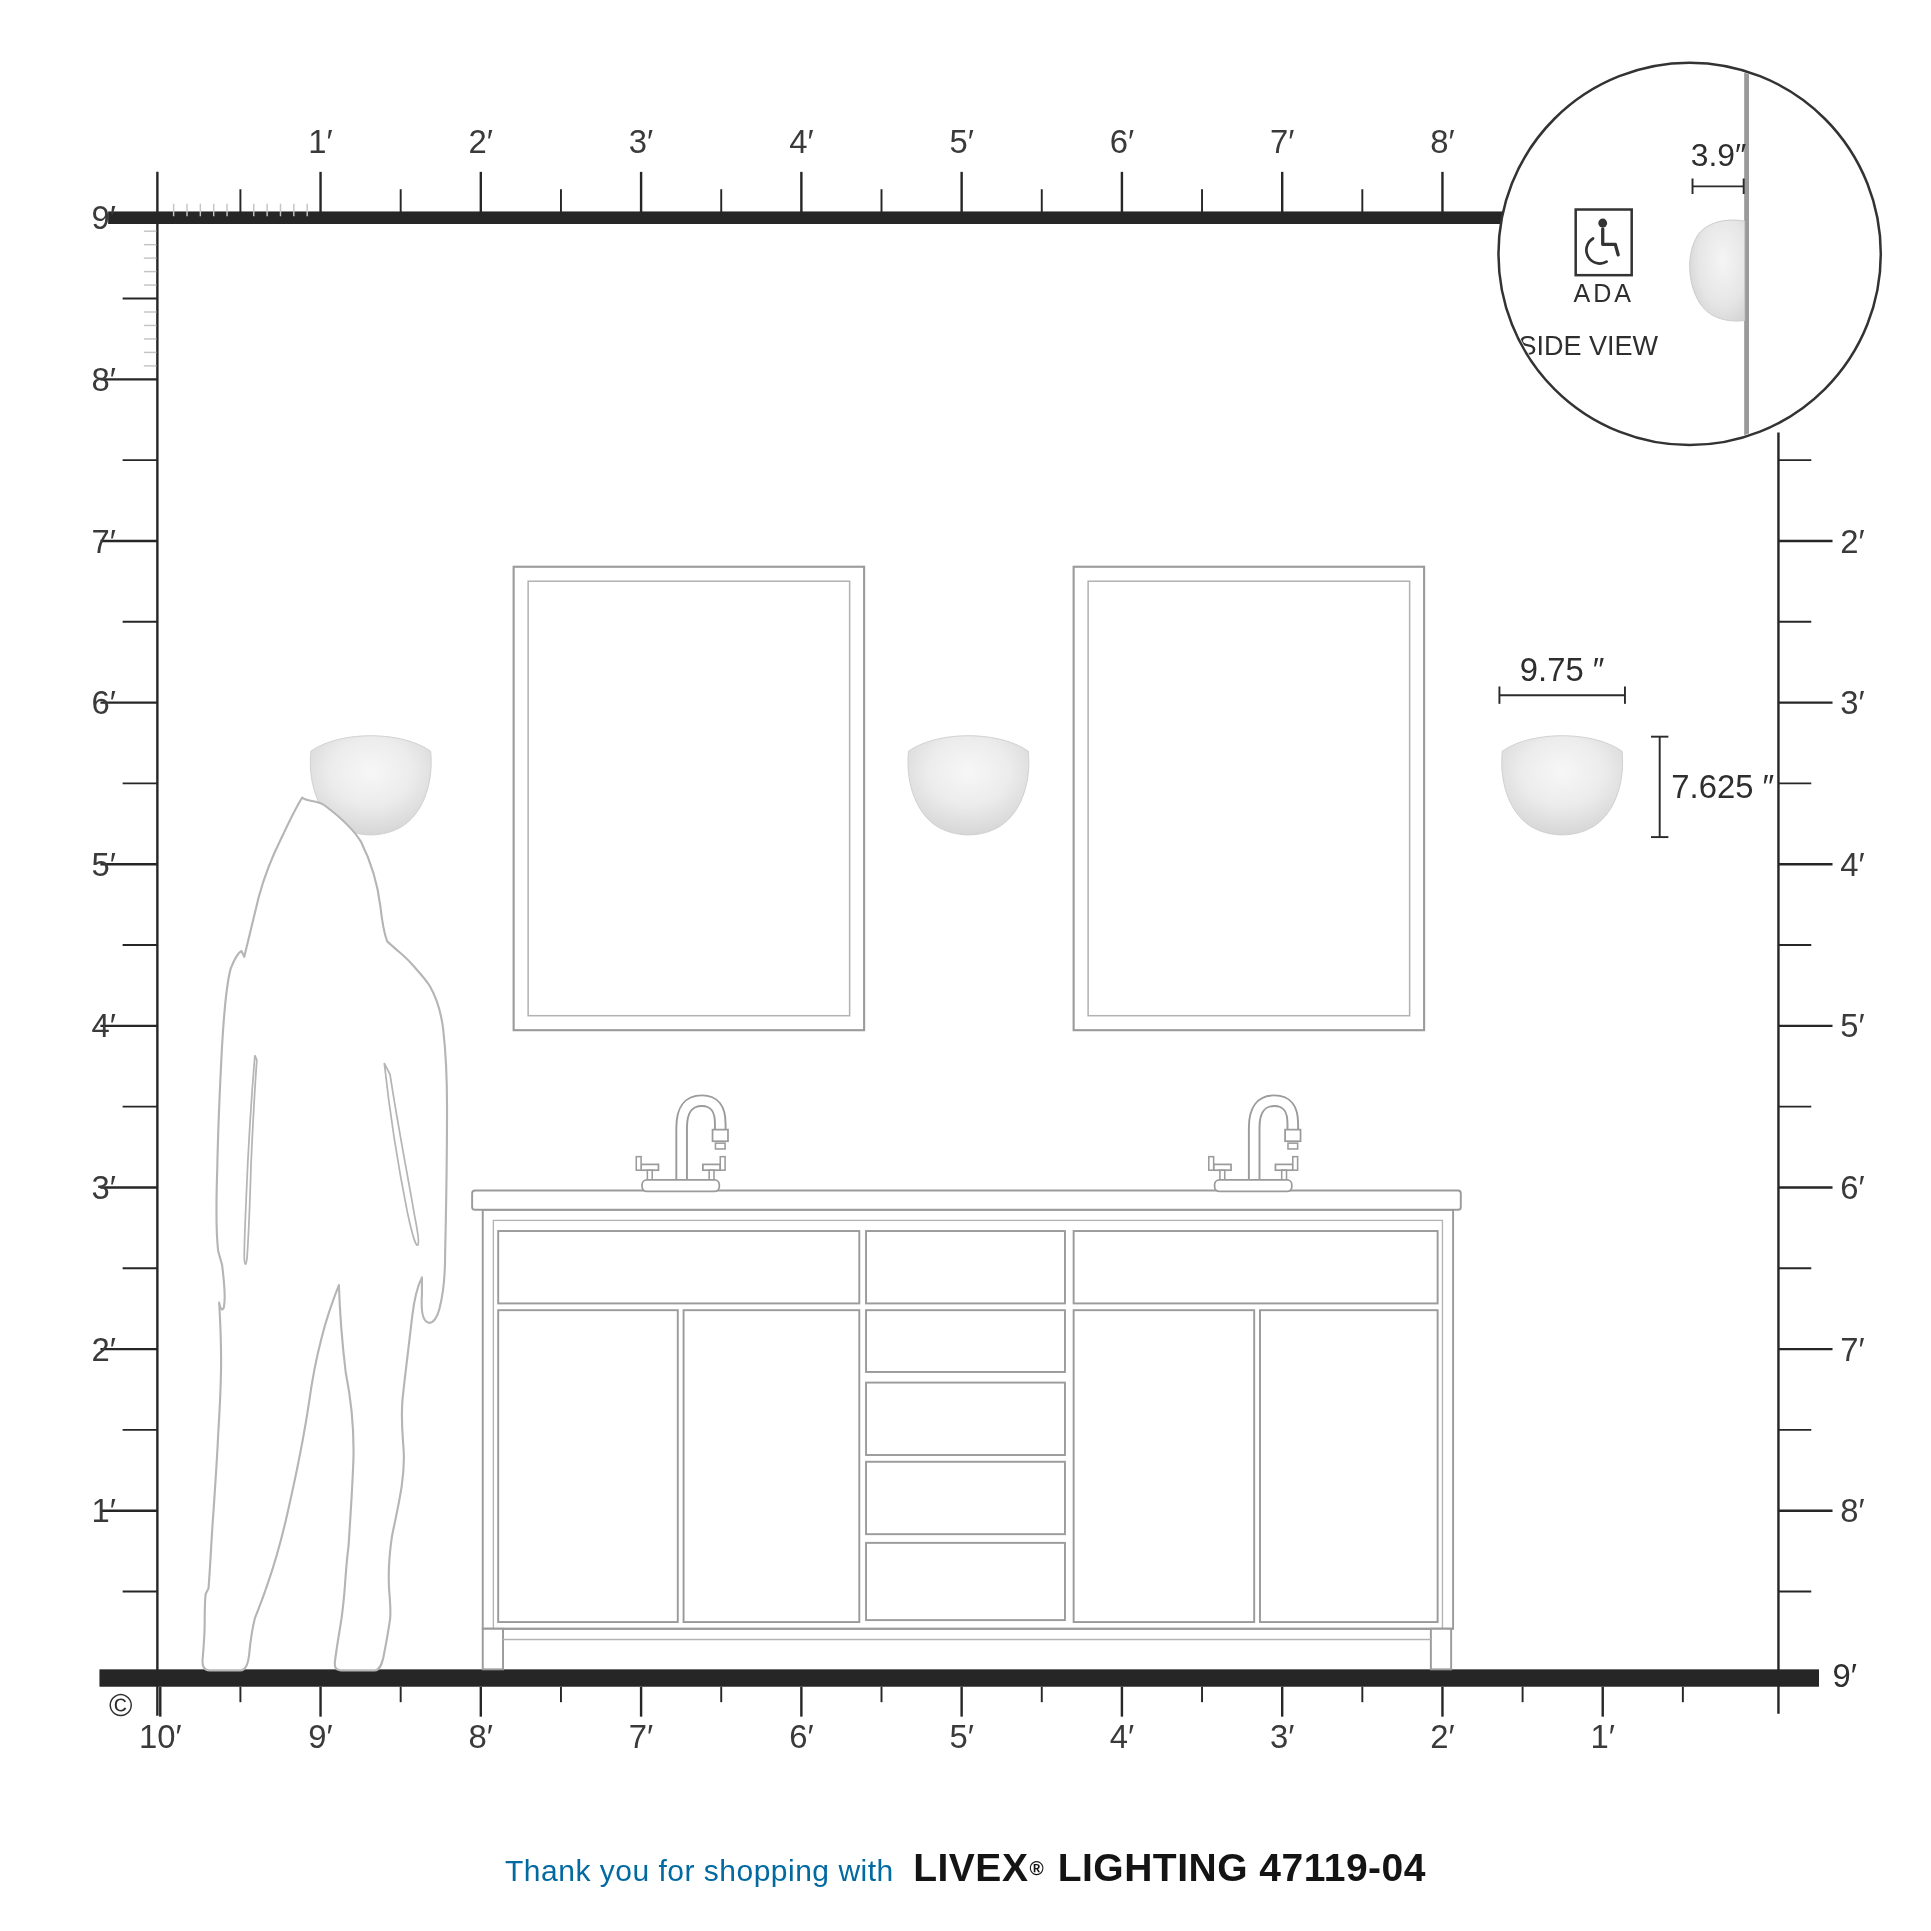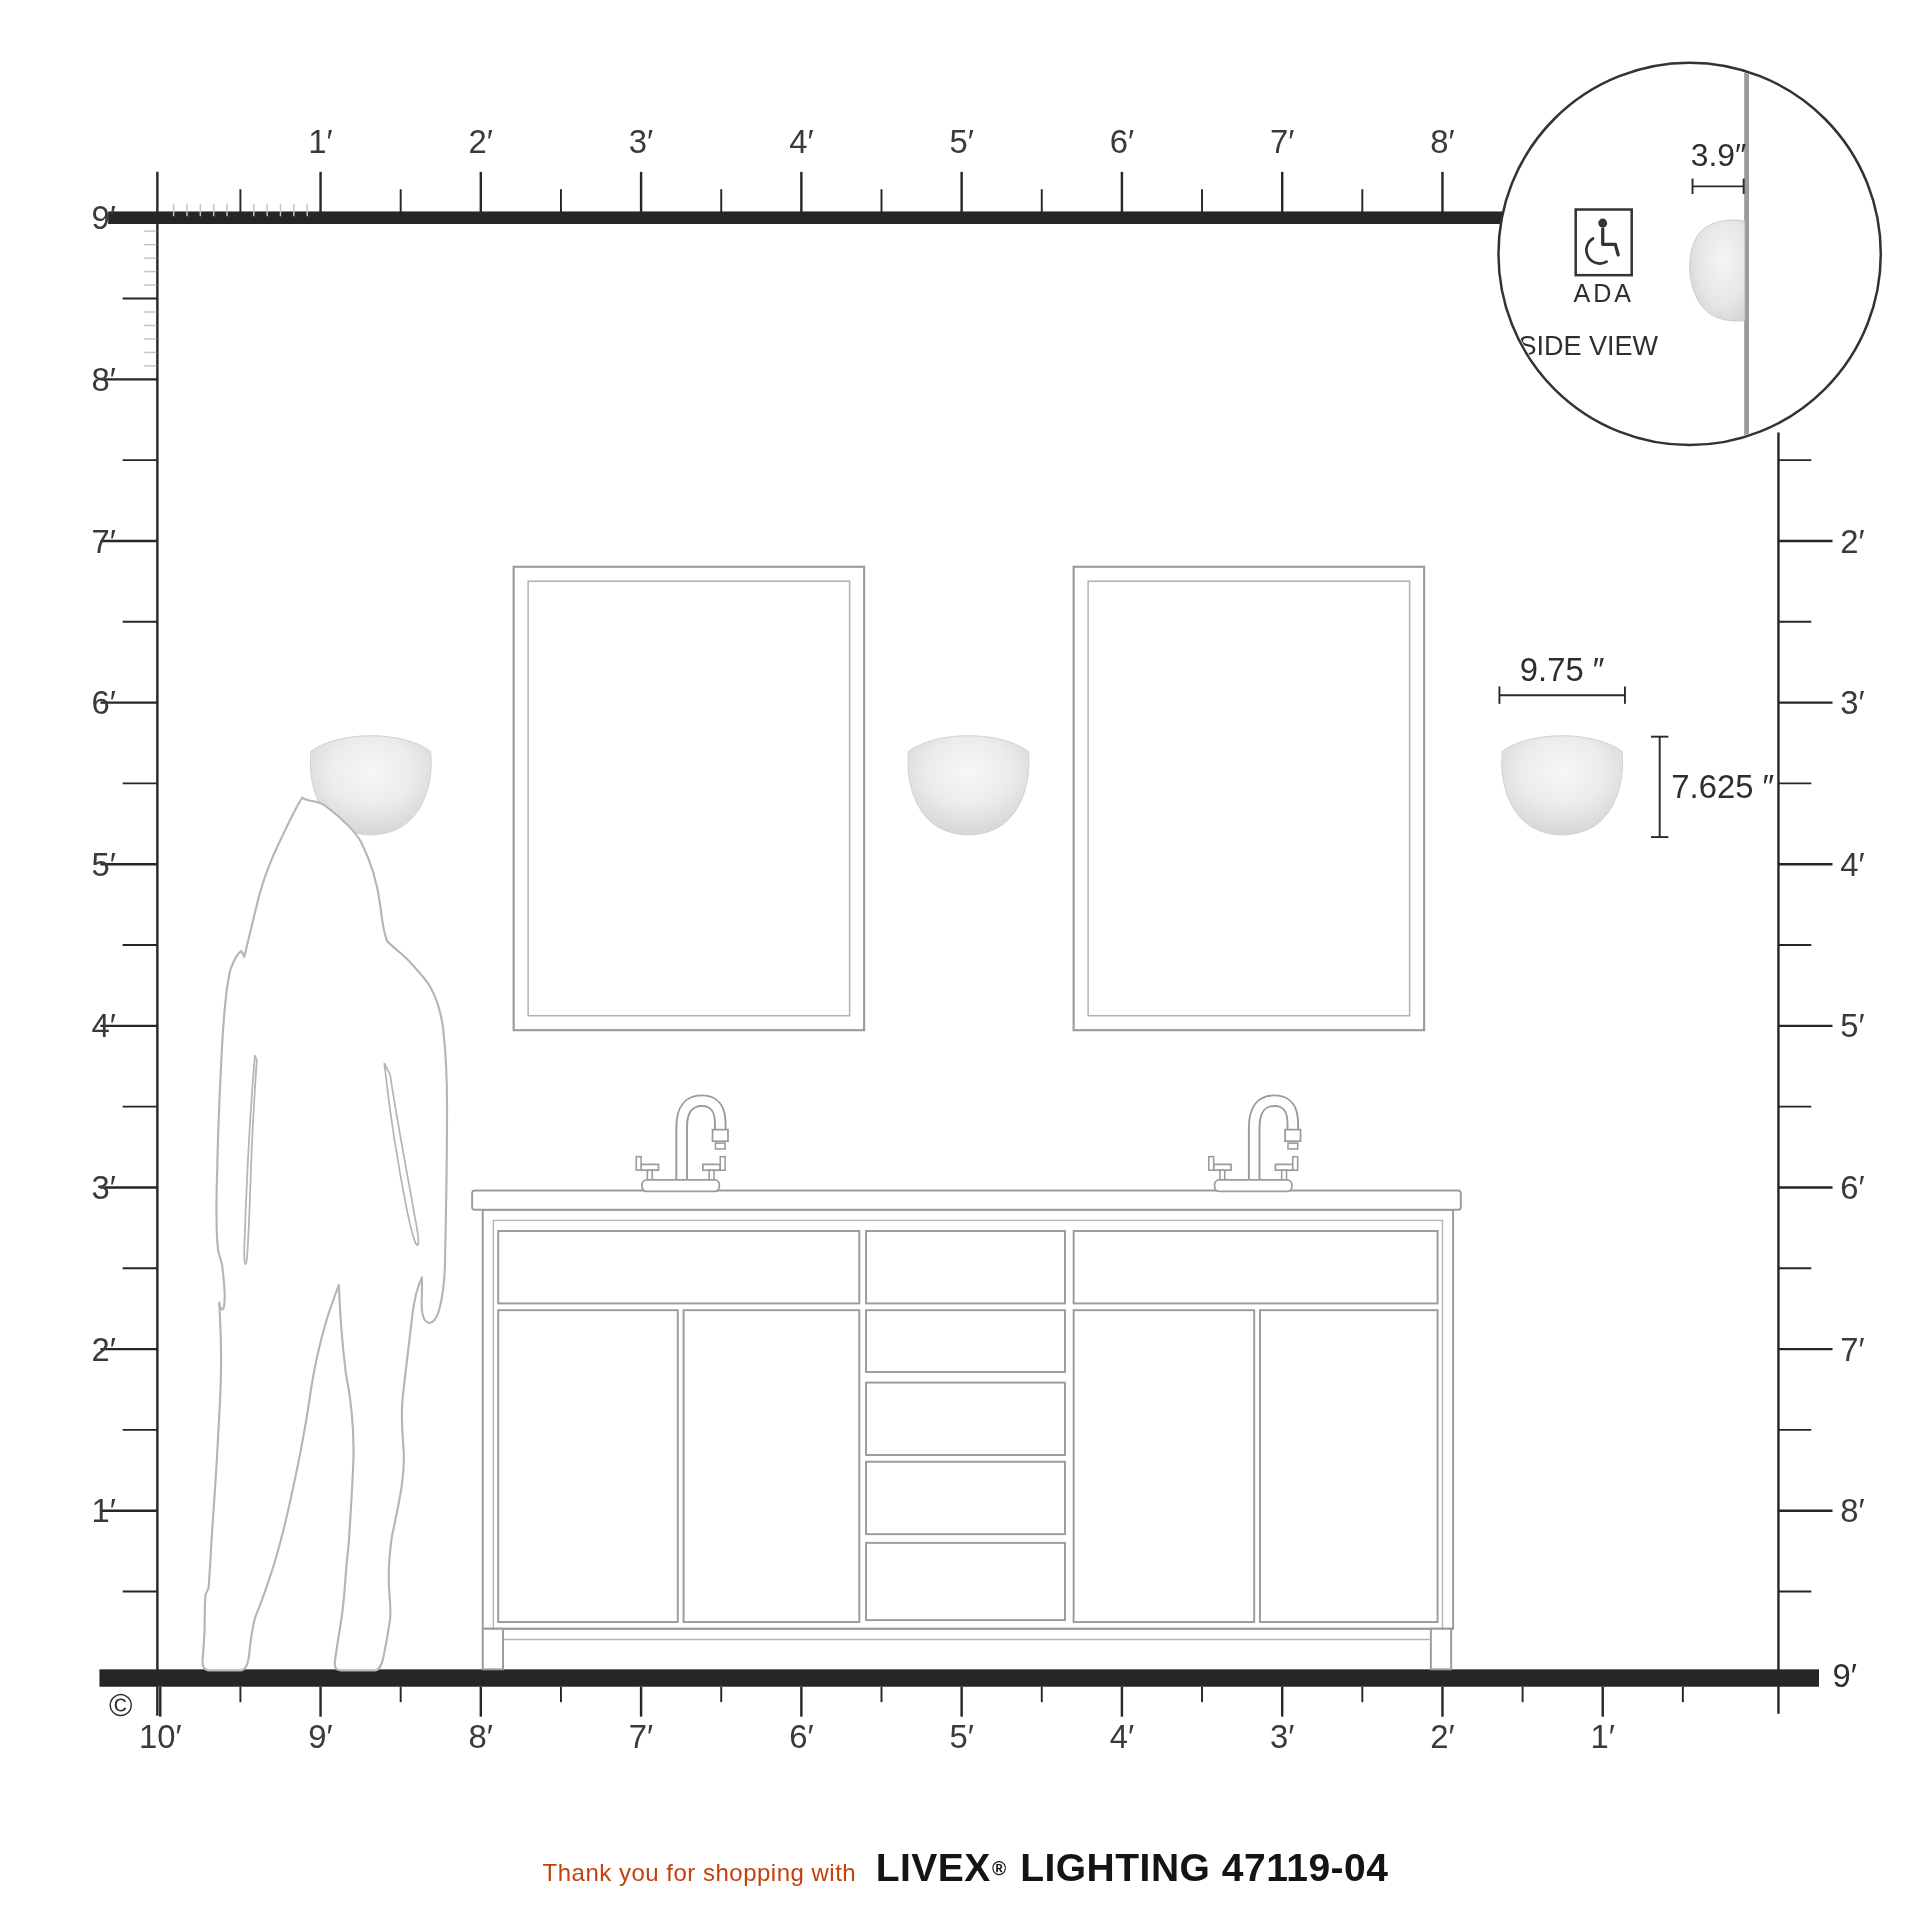--- a/index.html
+++ b/index.html
@@ -1,20 +1,20 @@
 <!DOCTYPE html>
 <html><head>
 <meta charset="utf-8">
 <style>
   html,body{margin:0;padding:0;background:#ffffff;}
   .stage{position:relative;width:1931px;height:1931px;background:#fff;overflow:hidden;
          font-family:"Liberation Sans", sans-serif;}
   .stage svg{position:absolute;left:0;top:0;}
   .footer{position:absolute;left:0;top:1846px;width:1931px;text-align:center;white-space:nowrap;}
-  .footer .thanks{font-size:24px;color:#c2410c;letter-spacing:0.5px;}
+  .footer .thanks{font-size:30px;color:#0369a1;letter-spacing:0.5px;}
   .footer .brand{font-size:39px;font-weight:bold;color:#141414;margin-left:15px;letter-spacing:0.5px;}
   .footer .reg{font-size:19.3px;font-weight:bold;color:#141414;vertical-align:super;margin:0 1.9px 0 1px;}
   .footer .suffix{font-size:39px;font-weight:bold;color:#141414;margin-left:7.7px;letter-spacing:0.5px;}
   text{font-family:"Liberation Sans", sans-serif;}
 </style>
 </head>
 <body>
 
 <div class="stage">
   <svg id="scene" width="1931" height="1931" viewBox="0 0 2000 2000">

